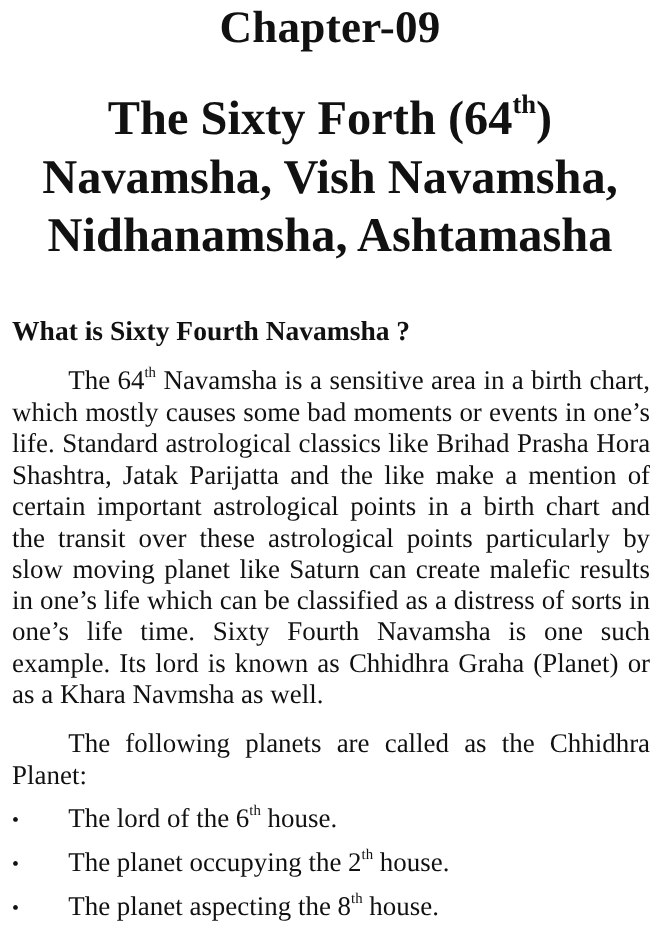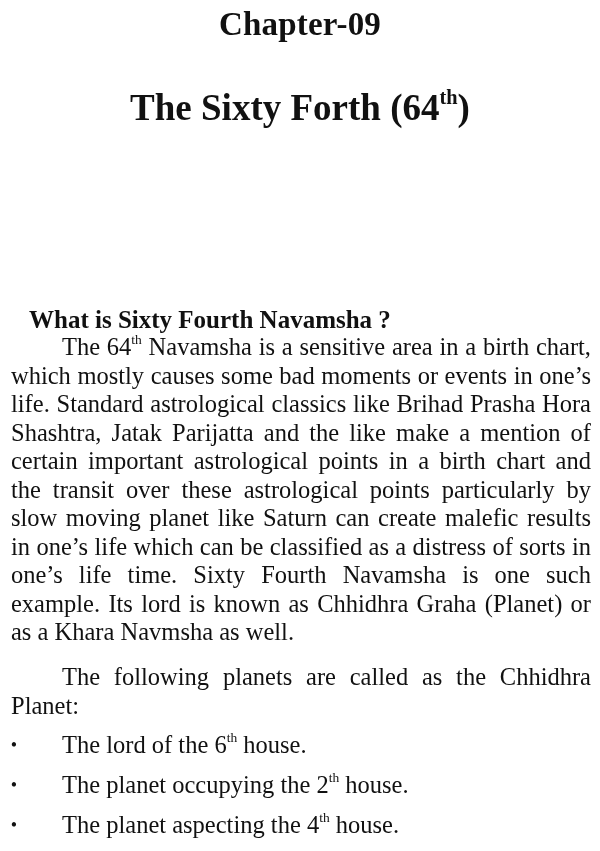--- a/index.html
+++ b/index.html
@@ -22,32 +22,32 @@
       width: 600px;
       height: 851px;
     }
     .chapter-label {
       position: absolute;
       top: 4px;
       left: 0;
       width: 600px;
       text-align: center;
       font-weight: bold;
-      font-size: 33px;
+      font-size: 41px;
       line-height: 40px;
       letter-spacing: 0.2px;
     }
     .chapter-title {
       position: absolute;
       top: 81px;
       left: 0;
       width: 600px;
       text-align: center;
       font-weight: bold;
-      font-size: 37px;
+      font-size: 44px;
       line-height: 53px;
       margin: 0;
     }
     .chapter-title .line {
       display: block;
       white-space: nowrap;
     }
     sup {
       font-size: 0.55em;
       line-height: 0;
@@ -55,21 +55,21 @@
       top: -0.15em;
       vertical-align: super;
     }
     .section-heading {
       position: absolute;
       top: 287px;
       left: 11px;
       font-weight: bold;
       font-size: 25px;
       line-height: 30px;
-      margin: 18px;
+      margin: 0;
       white-space: nowrap;
     }
     .body-text {
       position: absolute;
       left: 11px;
       width: 580px;
       font-size: 24.5px;
       line-height: 28.5px;
       text-align: justify;
       margin: 0;
@@ -115,36 +115,38 @@
   </style>
 </head>
 <body>
 
 <div class="page">
 
   <div class="chapter-label">Chapter-09</div>
 
   <h1 class="chapter-title">
     <span class="line"><span>The Sixty Forth (64</span><sup>th</sup><span>)</span></span>
+    <span class="line">Navamsha, Vish Navamsha,</span>
+    <span class="line">Nidhanamsha, Ashtamasha</span>
   </h1>
 
   <h2 class="section-heading">What is Sixty Fourth Navamsha ?</h2>
 
   <p class="body-text para-1"><span>The 64</span><sup>th</sup><span> Navamsha is a sensitive area in a birth chart, which mostly causes some bad moments or events in one’s life. Standard astrological classics like Brihad Prasha Hora Shashtra, Jatak Parijatta and the like make a mention of certain important astrological points in a birth chart and the transit over these astrological points particularly by slow moving planet like Saturn can create malefic results in one’s life which can be classified as a distress of sorts in one’s life time. Sixty Fourth Navamsha is one such example. Its lord is known as Chhidhra Graha (Planet) or as a Khara Navmsha as well.</span></p>
 
   <p class="body-text para-2">The following planets are called as the Chhidhra Planet:</p>
 
   <ul class="bullet-list">
     <li class="bullet-item">
       <span class="bullet-dot">•</span>
       <span class="bullet-text"><span>The lord of the 6</span><sup>th</sup><span> house.</span></span>
     </li>
     <li class="bullet-item">
       <span class="bullet-dot">•</span>
       <span class="bullet-text"><span>The planet occupying the 2</span><sup>th</sup><span> house.</span></span>
     </li>
     <li class="bullet-item">
       <span class="bullet-dot">•</span>
-      <span class="bullet-text"><span>The planet aspecting the 4</span><sup>th</sup><span> house.</span></span>
+      <span class="bullet-text"><span>The planet aspecting the 8</span><sup>th</sup><span> house.</span></span>
     </li>
   </ul>
 
 </div>
 
 </body></html>

